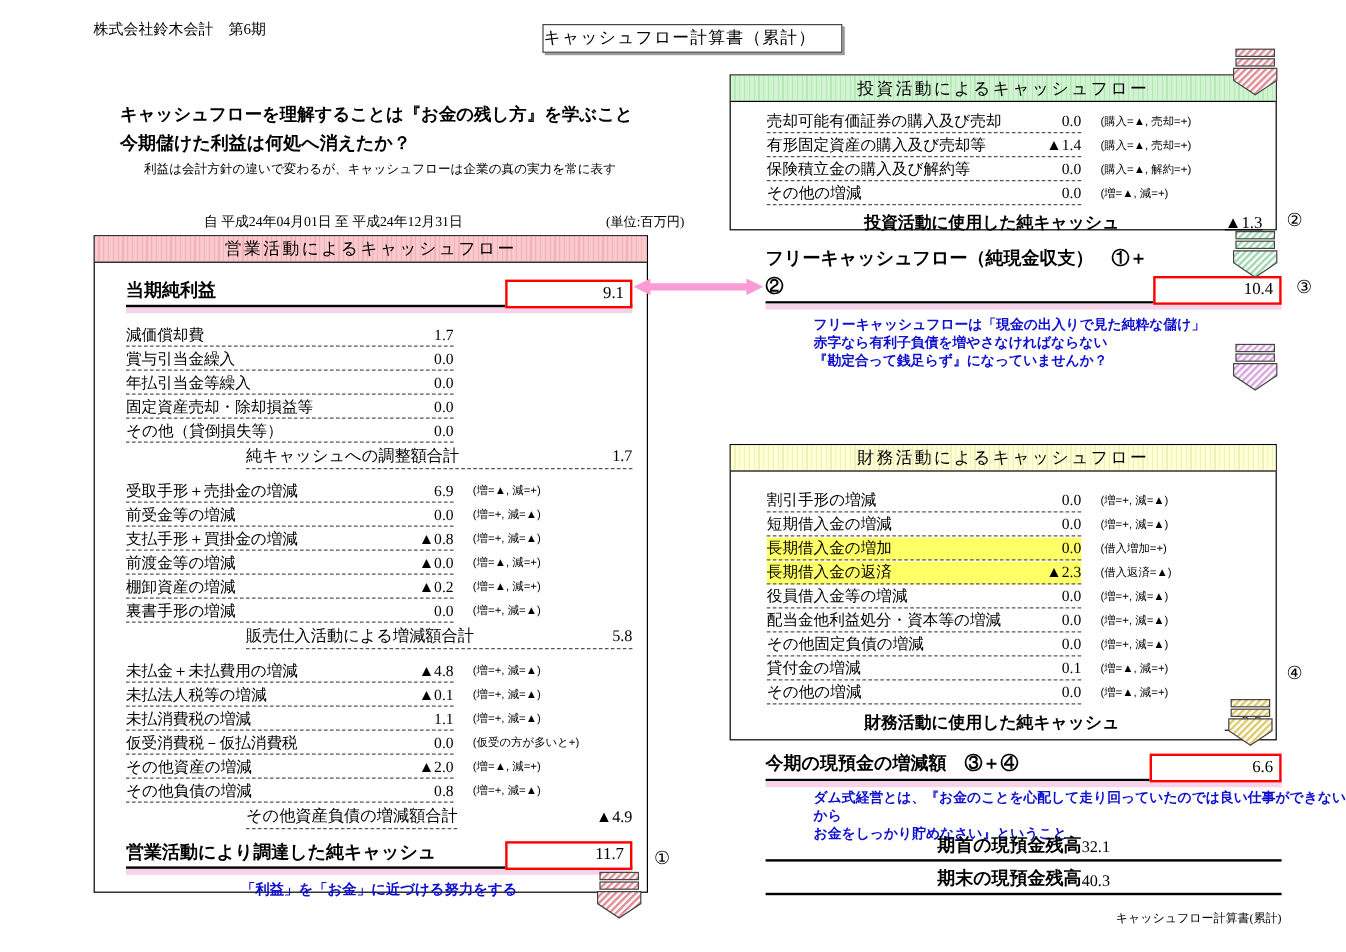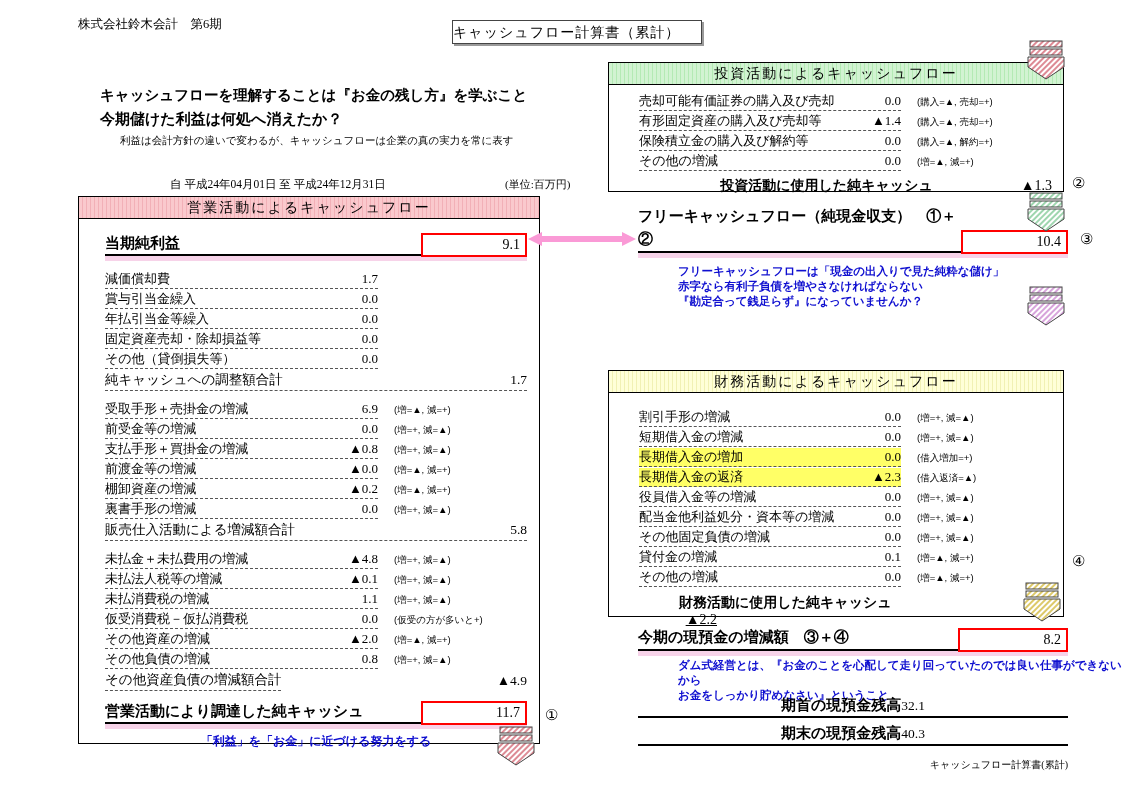--- a/index.html
+++ b/index.html
@@ -55,29 +55,29 @@
 
   .lrow, .rrow { display:flex; align-items:flex-end; height:20px; }
   .lmain { width:273px; display:flex; justify-content:space-between; border-bottom:1px dashed #555; line-height:18px; }
   .rmain { width:262px; display:flex; justify-content:space-between; border-bottom:1px dashed #555; line-height:18px; }
   .rowlabel, .rowval { font-size:13px; }
   .rownote {
     font-size:9.5px; margin-left:16px; line-height:14px; padding-bottom:2px;
     font-family:"Liberation Sans","DejaVu Sans",sans-serif; white-space:nowrap;
   }
   .lsub {
-    height:22px; display:flex; justify-content:space-between;
+    margin-left:100px; height:22px; display:flex; justify-content:space-between;
     align-items:flex-end; border-bottom:1px dashed #555; font-size:13.5px; line-height:20px;
   }
   .hl .rmain { background:#ffff66; }
 
   .rtotal { display:flex; align-items:baseline; margin-top:6px; height:22px; }
   .rtotal .tlabel { flex:1; text-align:center; padding-left:40px; font-weight:bold; font-size:14px; }
   .rtotal .tval { width:78px; text-align:right; font-size:14px;text-decoration:underline; }
-  .fin .rtotal { margin-top:7px;flex-direction:column; }
+  .fin .rtotal { margin-top:7px; }
 
   .mt8 { margin-top:8px; } .mt6 { margin-top:6px; }
 
   .bluenote {
     color:#0f0fd0; font-weight:bold; font-size:12px; text-align:center; margin-top:4px;
     font-family:"Liberation Sans","DejaVu Sans",sans-serif;
   }
   .bluenote-l {
     color:#0f0fd0; font-weight:bold; font-size:11.5px; line-height:15px;
     font-family:"Liberation Sans","DejaVu Sans",sans-serif;
@@ -426,21 +426,21 @@
         <span class="tlabel">財務活動に使用した純キャッシュ</span>
         <span class="tval">▲2.2</span>
       </div>
     </div>
   </section>
   <span class="mark" style="left:1072px; top:552px;">④</span>
 
   <div class="calcrow" style="top:622px;">
     <div class="calcline">
       <span class="calclabel">今期の現預金の増減額　③＋④</span>
-      <span class="redbox calcbox">8.2</span>
+      <span class="redbox calcbox">6.6</span>
     </div>
     <div class="band"></div>
   </div>
   <div class="abs bluenote-l" style="left:638px; top:658px;">
     <div>ダム式経営とは、『お金のことを心配して走り回っていたのでは良い仕事ができないから</div>
     <div>お金をしっかり貯めなさい』ということ</div>
   </div>
 
   <div class="calcrow" style="top:692px;">
     <div class="balrow">

